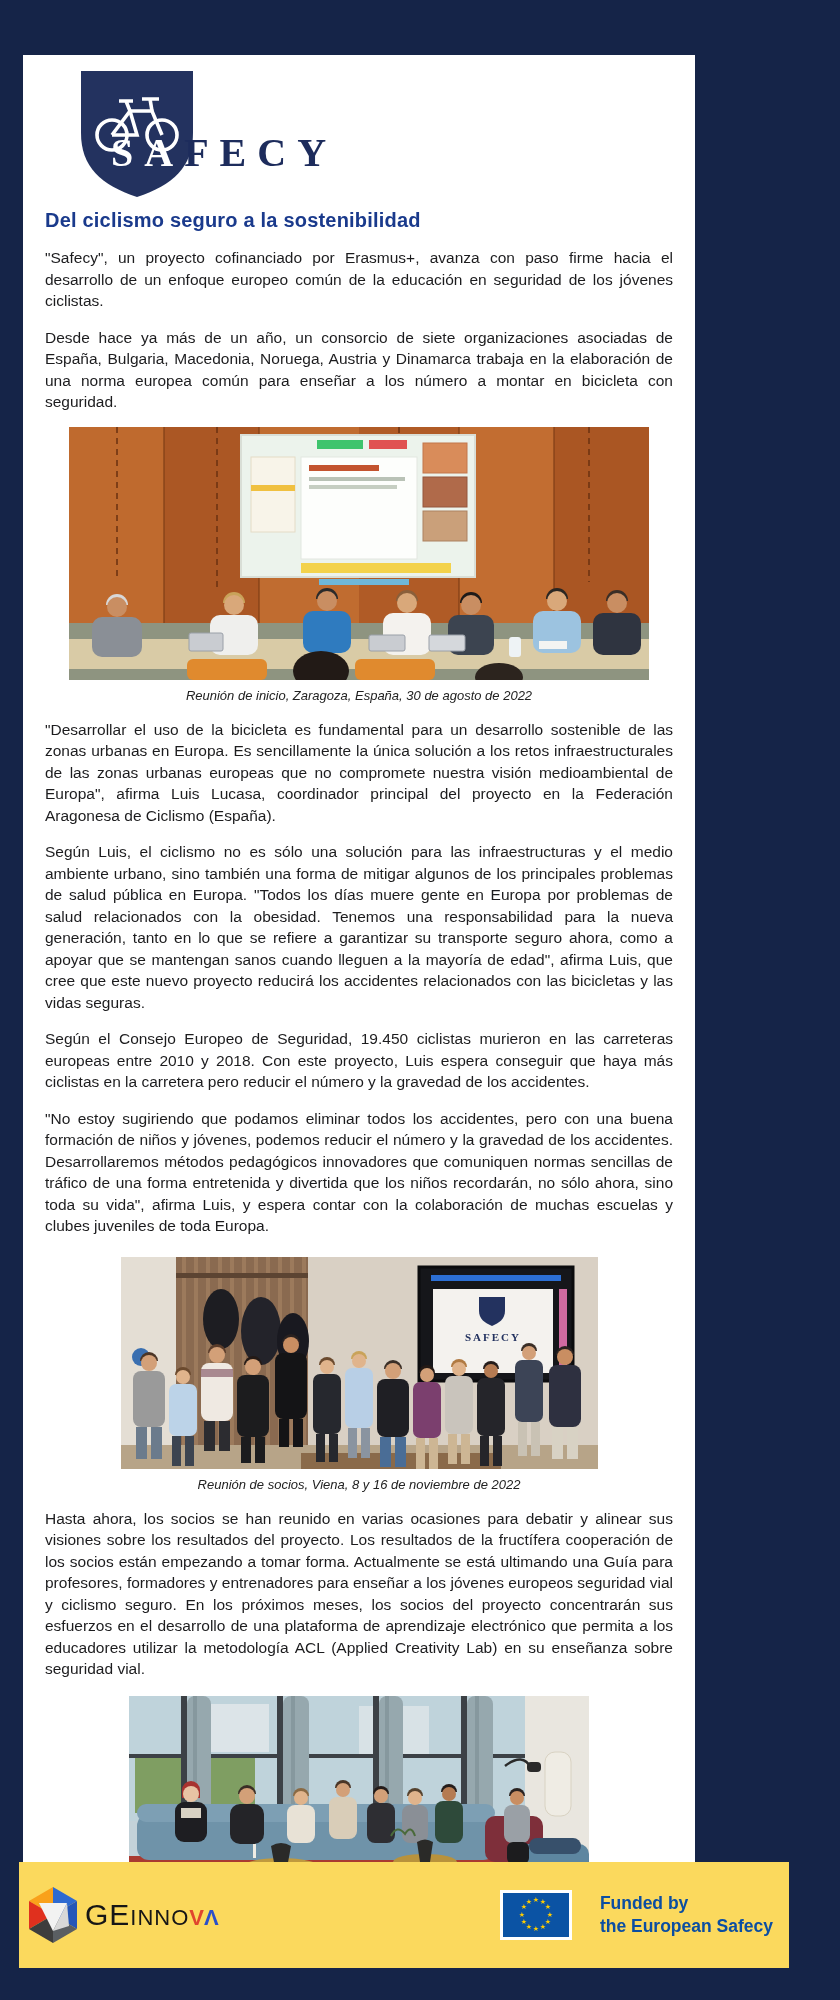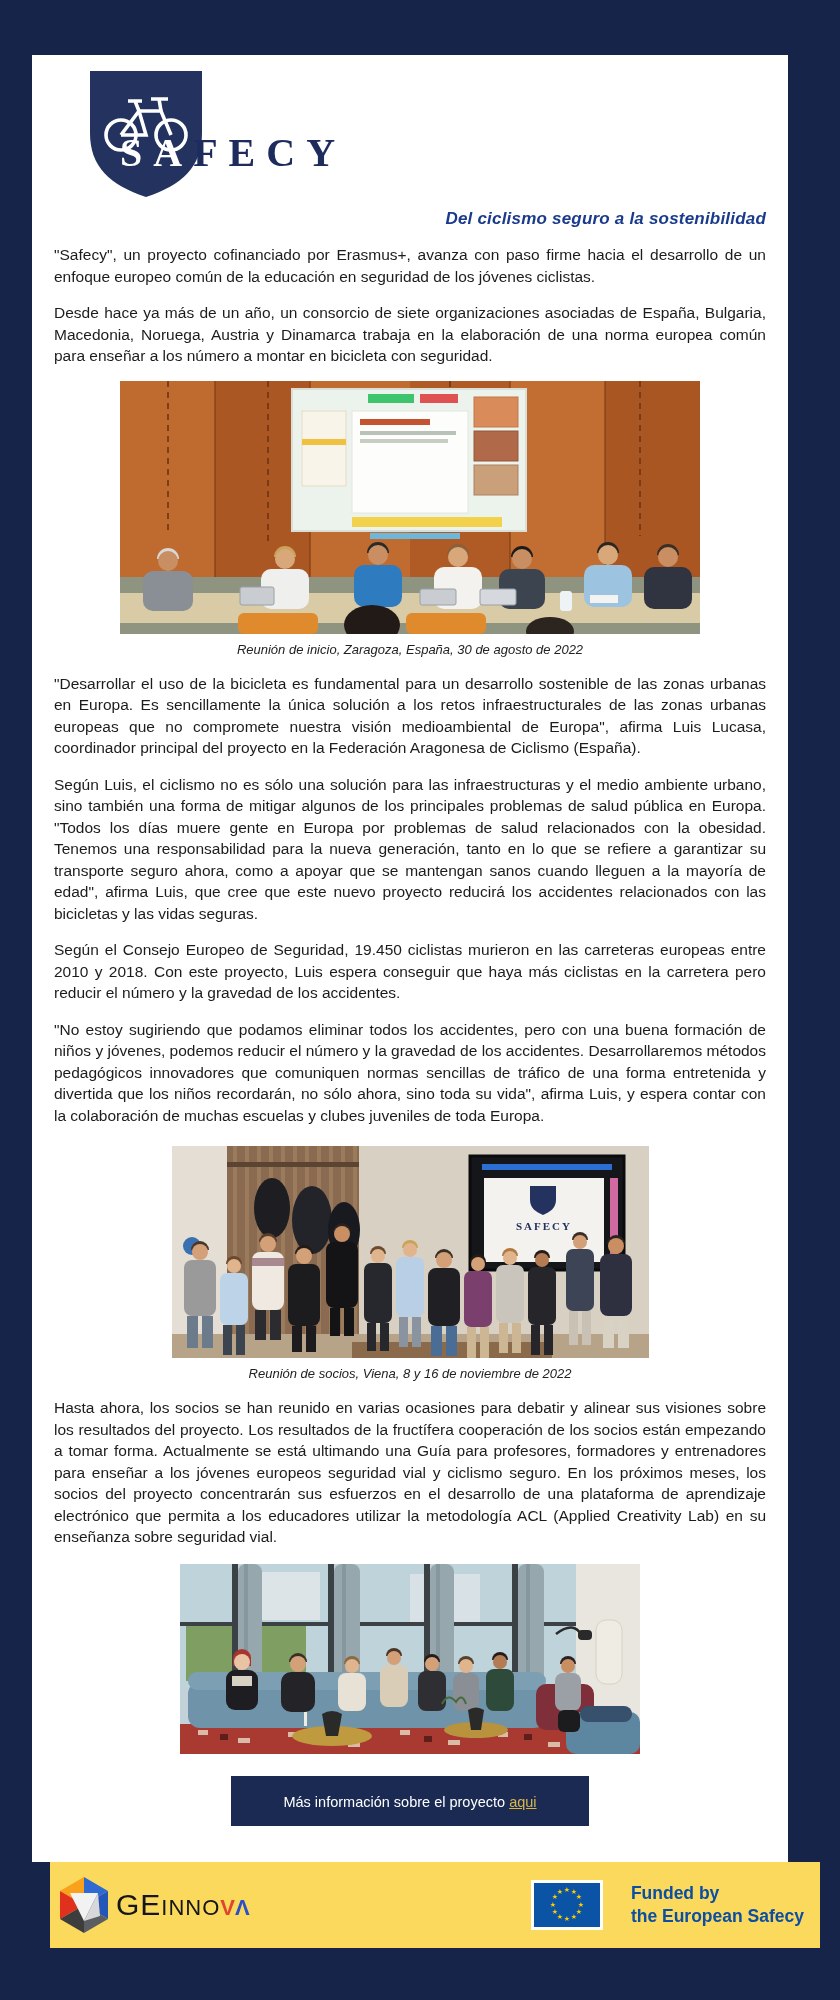--- a/index.html
+++ b/index.html
@@ -2,39 +2,39 @@
 <html><head>
 <meta charset="utf-8">
 <style>
   html,body{margin:0;padding:0;}
   body{
     width:840px;height:2000px;position:relative;overflow:hidden;
     background:#152448;
     font-family:"Liberation Sans", sans-serif;
   }
   .card{
-    position:absolute;left:32px;top:55px;width:756px;height:1807px;
+    position:absolute;left:23px;top:55px;width:672px;height:1807px;
     background:#ffffff;overflow:hidden;
   }
   .inner{padding:14px 22px 0 22px;}
 
   
   .brand-header{position:relative;height:138px;}
   .shield-wrap{position:absolute;left:36px;top:2px;width:112px;height:126px;}
   .brand-word{
     position:absolute;left:66px;top:60px;
     font-family:"Liberation Serif", serif;font-weight:bold;
     font-size:40px;letter-spacing:11px;color:#1d2c5c;white-space:nowrap;
   }
   .brand-word .bw-light{color:#ffffff;}
   .brand-word .bw-dark{color:#1d2c5c;}
 
   h1.title{
-    margin:2px 0 12px 0;text-align:right;
-    font-size:17px;font-weight:800;color:#1a3a8c;letter-spacing:.2px;font-style:italic;
+    margin:2px 0 12px 0;text-align:left;
+    font-size:20px;font-weight:800;color:#1a3a8c;letter-spacing:.2px;
   }
   p.para{
     margin:15px 0 0 0;text-align:justify;
     font-size:15.5px;line-height:21.5px;color:#1c1c1e;
   }
   figure{margin:16px;text-align:center;}
   figure.ph1{margin-top:14px;}
   figure.ph2{margin-top:20px;}
   figure.ph3{margin-top:16px;}
   figure svg{display:block;margin:0 auto;}
@@ -44,21 +44,21 @@
   }
 
   .contact-box{
     width:334px;margin:22px auto 0 auto;background:#1b2a52;
     padding:15px 12px 13px 12px;text-align:center;color:#ffffff;
     font-size:14.5px;line-height:1.55;
   }
   .contact-box a{color:#d9b447;text-decoration:underline;cursor:pointer;}
 
   .footer-bar{
-    position:absolute;left:50px;top:1862px;width:770px;height:86px;
+    position:absolute;left:19px;top:1862px;width:770px;height:106px;
     background:#fbd95d;display:flex;align-items:center;justify-content:space-between;
     padding:0 16px 0 8px;box-sizing:border-box;
   }
   .geinnova{display:flex;align-items:center;}
   .geinnova svg{display:block;}
   .geinnova-word{margin-left:6px;white-space:nowrap;color:#161616;}
   .geinnova-word .gw-big{font-size:30px;letter-spacing:1px;}
   .geinnova-word .gw-small{font-size:22px;letter-spacing:1px;}
   .geinnova-word .gw-v{font-size:22px;color:#e0452e;font-weight:bold;}
   .geinnova-word .gw-lam{font-size:22px;color:#2b50c8;font-weight:bold;}

